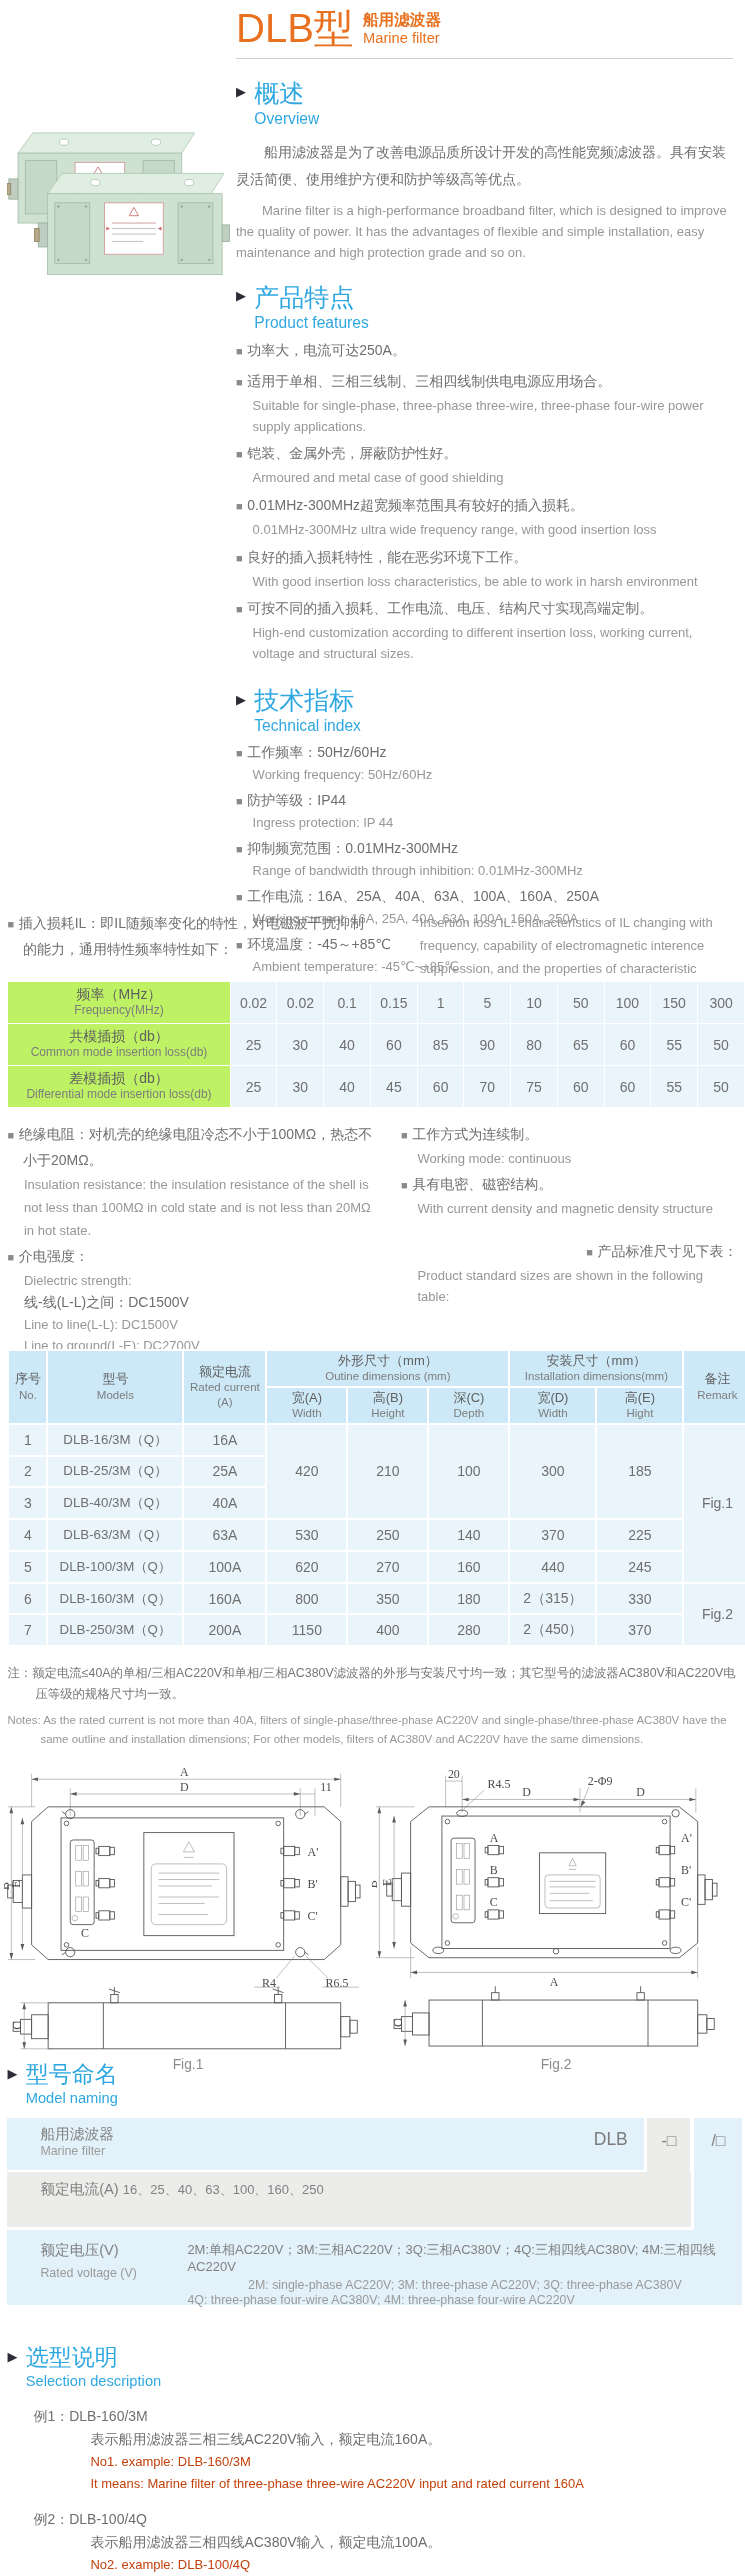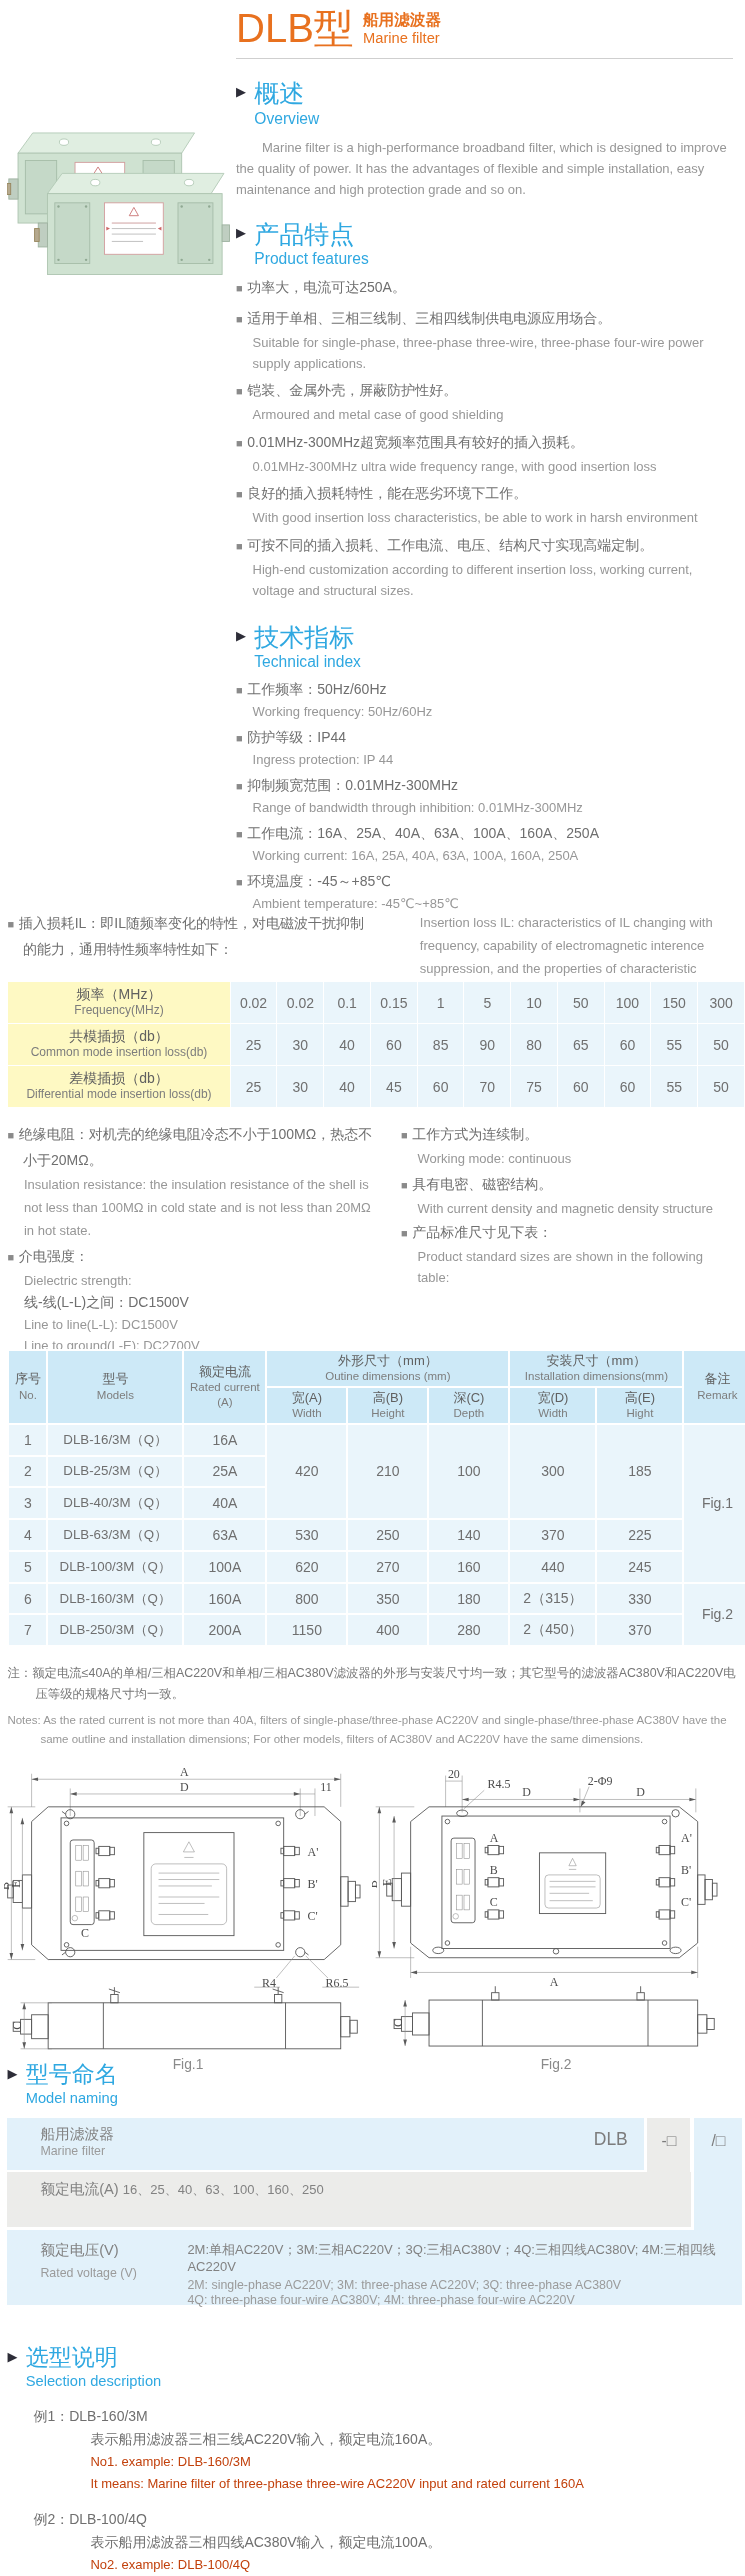--- a/index.html
+++ b/index.html
@@ -28,21 +28,21 @@
   .b-en{font-size:13px;line-height:21px;color:#979797;padding-left:16.6px;}
   .tech .b-zh{line-height:23px;}
   .tech .b-en{line-height:19.3px;}
   
   .cols{position:absolute;left:7.4px;width:730px;display:flex;}
   .cols .lc{width:368px;}
   .cols .rc{margin-left:26px;width:337px;}
   .hang{padding-left:15.6px;text-indent:-15.6px;}
   
   table.freq{border-collapse:separate;border-spacing:1.8px;background:#fff;}
-  table.freq th{background:#fef9c3;width:219px;font-weight:normal;padding:3.7px 1.8px;}
+  table.freq th{background:#bef264;width:219px;font-weight:normal;padding:3.7px 1.8px;}
   table.freq th .t-zh{font-size:14px;color:#606060;line-height:17.5px;}
   table.freq th .t-en{font-size:12px;color:#7d7d7d;line-height:15.6px;}
   table.freq td{background:#eaf5fb;width:44px;text-align:center;font-size:14px;color:#6f6f6f;height:39px;}
   
   table.models{border-collapse:separate;border-spacing:2.8px;background:#fff;table-layout:fixed;width:730px;}
   table.models th{background:#cde9f7;font-weight:normal;padding:1.8px;}
   table.models td{background:#eaf5fb;text-align:center;font-size:14px;color:#6f6f6f;height:28px;padding:0.9px 1.8px;}
   table.models .t-zh{font-size:13px;color:#606060;line-height:16.6px;}
   table.models .t-en{font-size:11.5px;color:#7d7d7d;line-height:14.7px;}
   table.models td.model{font-size:13.3px;}
@@ -151,20 +151,21 @@
 
   <div class="col-right">
 
     <div class="sec-head">
       <span class="tri">▶</span>
       <div class="hd">
         <div class="zh">概述</div>
         <div class="en">Overview</div>
       </div>
     </div>
+    <div class="para-zh">船用滤波器是为了改善电源品质所设计开发的高性能宽频滤波器。具有安装灵活简便、使用维护方便和防护等级高等优点。</div>
     <div class="para-en">Marine filter is a high-performance broadband filter, which is designed to improve the quality of power. It has the advantages of flexible and simple installation, easy maintenance and high protection grade and so on.</div>
 
     <div class="sec-head sec-feat">
       <span class="tri">▶</span>
       <div class="hd">
         <div class="zh">产品特点</div>
         <div class="en">Product features</div>
       </div>
     </div>
     <div>
@@ -297,21 +298,21 @@
       <div class="b-en">Dielectric strength:</div>
       <div class="b-zh" style="padding-left:16.6px;line-height:23px;">线-线(L-L)之间：DC1500V</div>
       <div class="b-en">Line to line(L-L): DC1500V</div>
       <div class="b-en">Line to ground(L-E): DC2700V</div>
     </div>
     <div class="rc">
       <div class="b-zh hang"><span class="sq">■</span><span>工作方式为连续制。</span></div>
       <div class="b-en">Working mode: continuous</div>
       <div class="b-zh hang" style="margin-top:2.8px;"><span class="sq">■</span><span>具有电密、磁密结构。</span></div>
       <div class="b-en">With current density and magnetic density structure</div>
-      <div class="b-zh hang" style="margin-top:1px;"><span class="sq">■</span><span>产品标准尺寸见下表：</span></div>
+      <div class="b-zh hang" style="margin-top:20px;text-align:right;"><span class="sq">■</span><span>产品标准尺寸见下表：</span></div>
       <div class="b-en">Product standard sizes are shown in the following table:</div>
     </div>
   </div>
 
   <div class="models-wrap">
     <table class="models">
       <colgroup>
         <col style="width:37px">
           <col style="width:134px">
           <col style="width:81px">
@@ -772,21 +773,21 @@
         <span class="nm-vals">16、25、40、63、100、160、250</span>
       </div>
     </div>
     <div class="nb nb-blue" style="left:0;top:112px;width:735px;height:75px;padding:11px 0 0 33px;display:flex;">
       <div style="width:147px;">
         <div class="nm-zh">额定电压(V)</div>
         <div class="nm-en" style="margin-top:5.5px;">Rated voltage (V)</div>
       </div>
       <div style="flex:1;">
         <div class="nm-vals">2M:单相AC220V；3M:三相AC220V；3Q:三相AC380V；4Q:三相四线AC380V; 4M:三相四线AC220V</div>
-        <div class="nm-en" style="margin-top:3.7px;">2M: single-phase AC220V;  3M: three-phase AC220V;  3Q: three-phase AC380V</div>
+        <div class="nm-en" style="margin-top:3.7px;text-align:center;">2M: single-phase AC220V;  3M: three-phase AC220V;  3Q: three-phase AC380V</div>
         <div class="nm-en" style="margin-top:1.8px;">4Q: three-phase four-wire AC380V;  4M: three-phase four-wire AC220V</div>
       </div>
     </div>
   </div>
 
   <div class="selection">
     <div class="sec-head small">
       <span class="tri">▶</span>
       <div class="hd">
         <div class="zh">选型说明</div>

